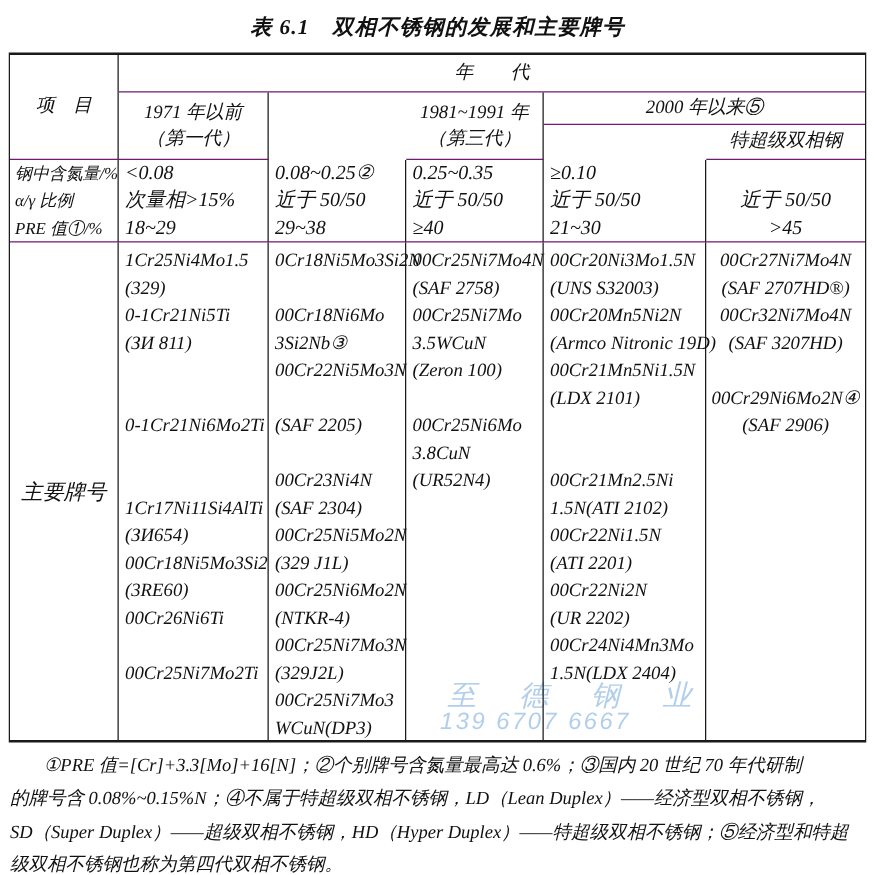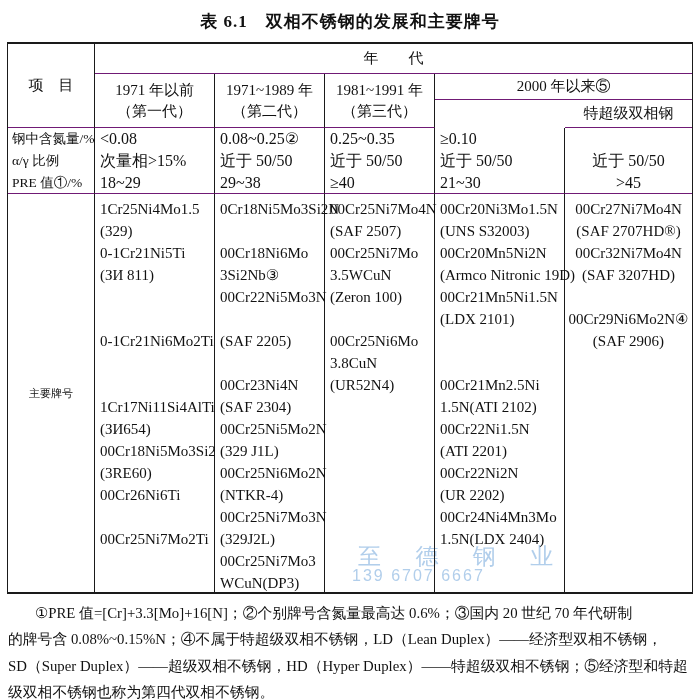--- a/index.html
+++ b/index.html
@@ -3,30 +3,31 @@
 <meta charset="utf-8">
 <style>
   html,body{margin:0;padding:0;}
   .page{
     position:relative;
     width:700px;height:700px;
     background:#ffffff;
     font-family:"Liberation Serif","DejaVu Serif",serif;
     color:#111;
     overflow:hidden;
+    font-style:italic;
   }
   .title{
     position:absolute;top:10px;left:0;width:700px;
     text-align:center;font-weight:bold;font-size:17px;
     letter-spacing:1px;
   }
   
   .wm{position:absolute;z-index:0;font-family:"Liberation Sans","DejaVu Sans",sans-serif;}
   .wm1{left:358px;top:541px;font-size:23px;letter-spacing:14px;opacity:.9;}
-  .wm2{left:352px;top:567px;font-size:16px;letter-spacing:2px;opacity:.9;}
+  .wm2{left:352px;top:567px;font-size:19px;letter-spacing:2px;opacity:.9;}
   
   .tbl{
     position:absolute;left:7px;top:42px;
     width:686px;height:552px;box-sizing:border-box;
     border:solid #1a1a1a;border-width:2px 1px;
     display:grid;
     grid-template-columns:87px 120px 110px 110px 130px 127px;
     grid-template-rows:30px 26px 28px 66px 398px;
     z-index:1;background:transparent;
   }
@@ -62,21 +63,21 @@
   .prop-label{
     white-space:pre;line-height:22px;font-size:13.5px;
     padding:0 0 0 4px;
   }
   .prop-ctr{padding-left:0;text-align:center;}
   .grades{
     white-space:pre;line-height:22px;font-size:15px;
     padding:4px 0 0 5px;
   }
   .grades-ctr{padding-left:0;text-align:center;}
-  .glabel{font-size:11px;text-align:center;}
+  .glabel{font-size:17px;text-align:center;}
   
   .foot{
     position:absolute;left:8px;top:600px;width:686px;
     font-size:14.8px;line-height:26.3px;z-index:1;
   }
   .foot .fl{white-space:pre;}
   .foot .fl.first{padding-left:27px;}
 </style>
 </head>
 <body>
@@ -88,22 +89,20 @@
   <div class="wm wm1" style="color:#a9c9e9;">至 德 钢 业</div>
   <div class="wm wm2" style="color:#a9c9e9;">139 6707 6667</div>
 
   <div class="tbl">
 
     <div class="cell c-item ctr hd">项　目</div>
     <div class="cell c-era noR ctr hd">年　　代</div>
 
     <div class="cell c-g1 ctr hd">1971 年以前
 （第一代）</div>
-    <div class="cell c-g2 ctr hd">1971~1989 年
-（第二代）</div>
     <div class="cell c-g3 ctr hd">1981~1991 年
 （第三代）</div>
     <div class="cell c-2000 noR ctr hd">2000 年以来⑤</div>
     <div class="cell c-hyp noR ctr hd">特超级双相钢</div>
 
     <div class="cell c-plab prop-label">钢中含氮量/%
 α/γ 比例
 PRE 值①/%</div>
     <div class="cell c-p1 prop">&lt;0.08
 次量相&gt;15%
@@ -150,21 +149,21 @@
 (SAF 2304)
 00Cr25Ni5Mo2N
 (329 J1L)
 00Cr25Ni6Mo2N
 (NTKR-4)
 00Cr25Ni7Mo3N
 (329J2L)
 00Cr25Ni7Mo3
 WCuN(DP3)</div>
     <div class="cell c-r3 noB grades">00Cr25Ni7Mo4N
-(SAF 2507)
+(SAF 2758)
 00Cr25Ni7Mo
 3.5WCuN
 (Zeron 100)
 
 00Cr25Ni6Mo
 3.8CuN
 (UR52N4)</div>
     <div class="cell c-r4 noB grades">00Cr20Ni3Mo1.5N
 (UNS S32003)
 00Cr20Mn5Ni2N

